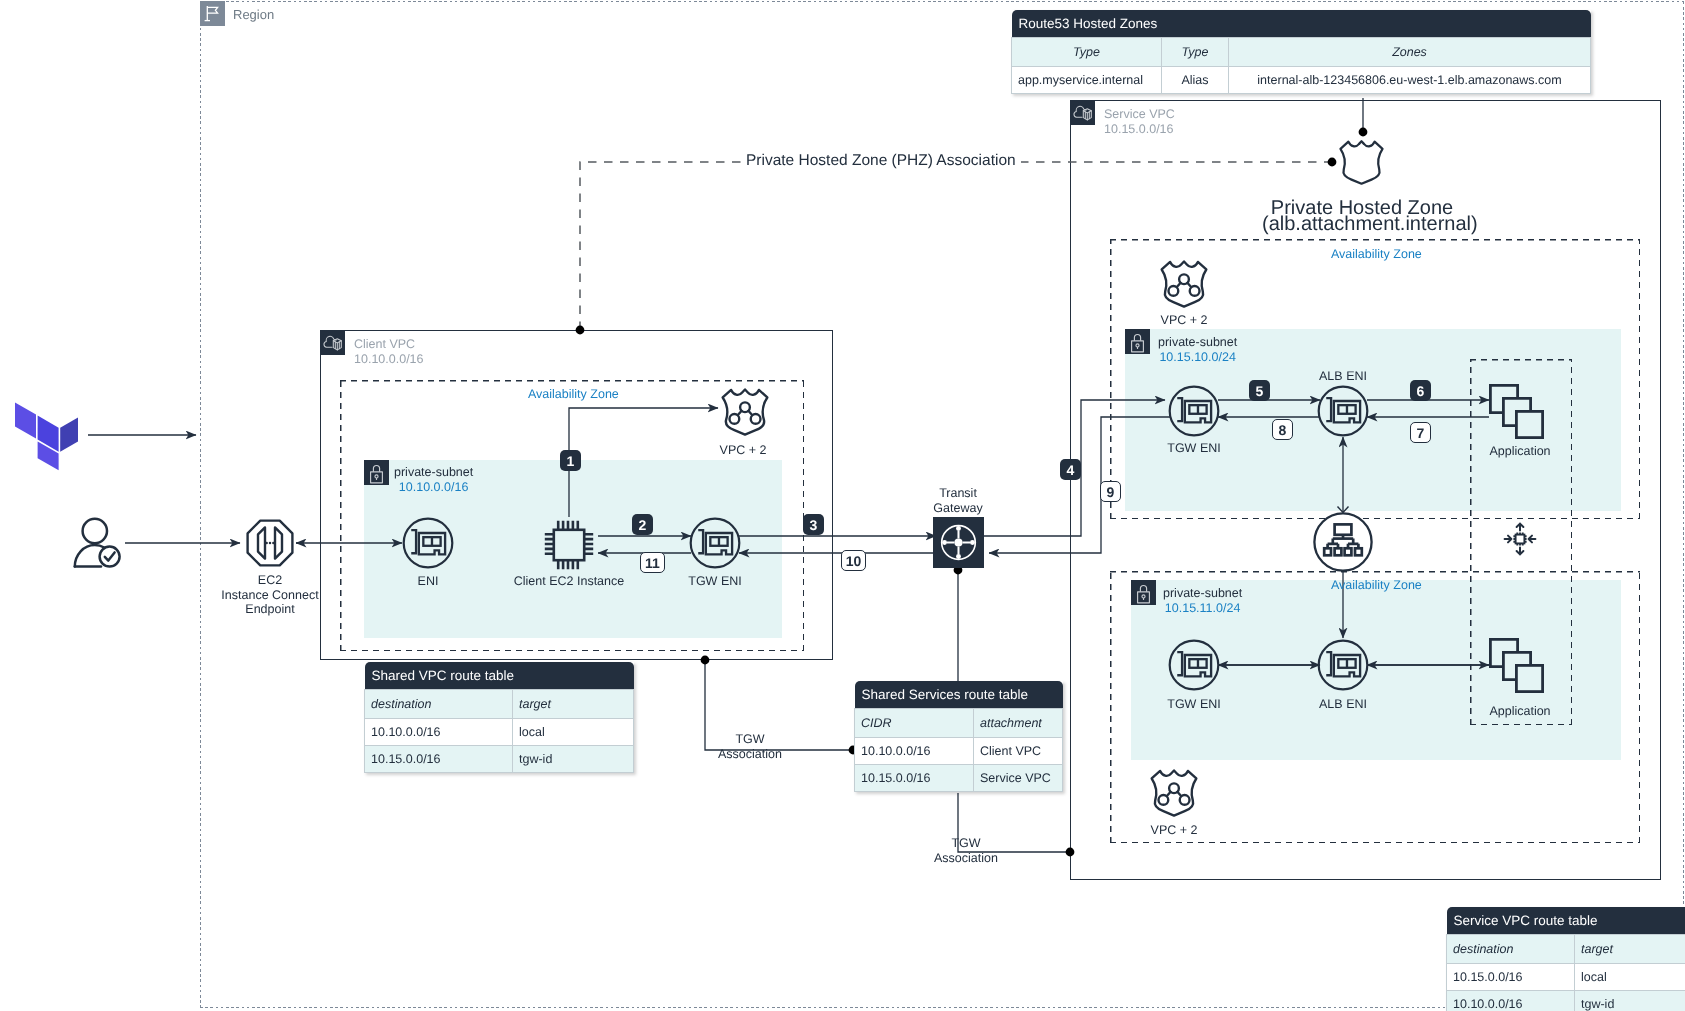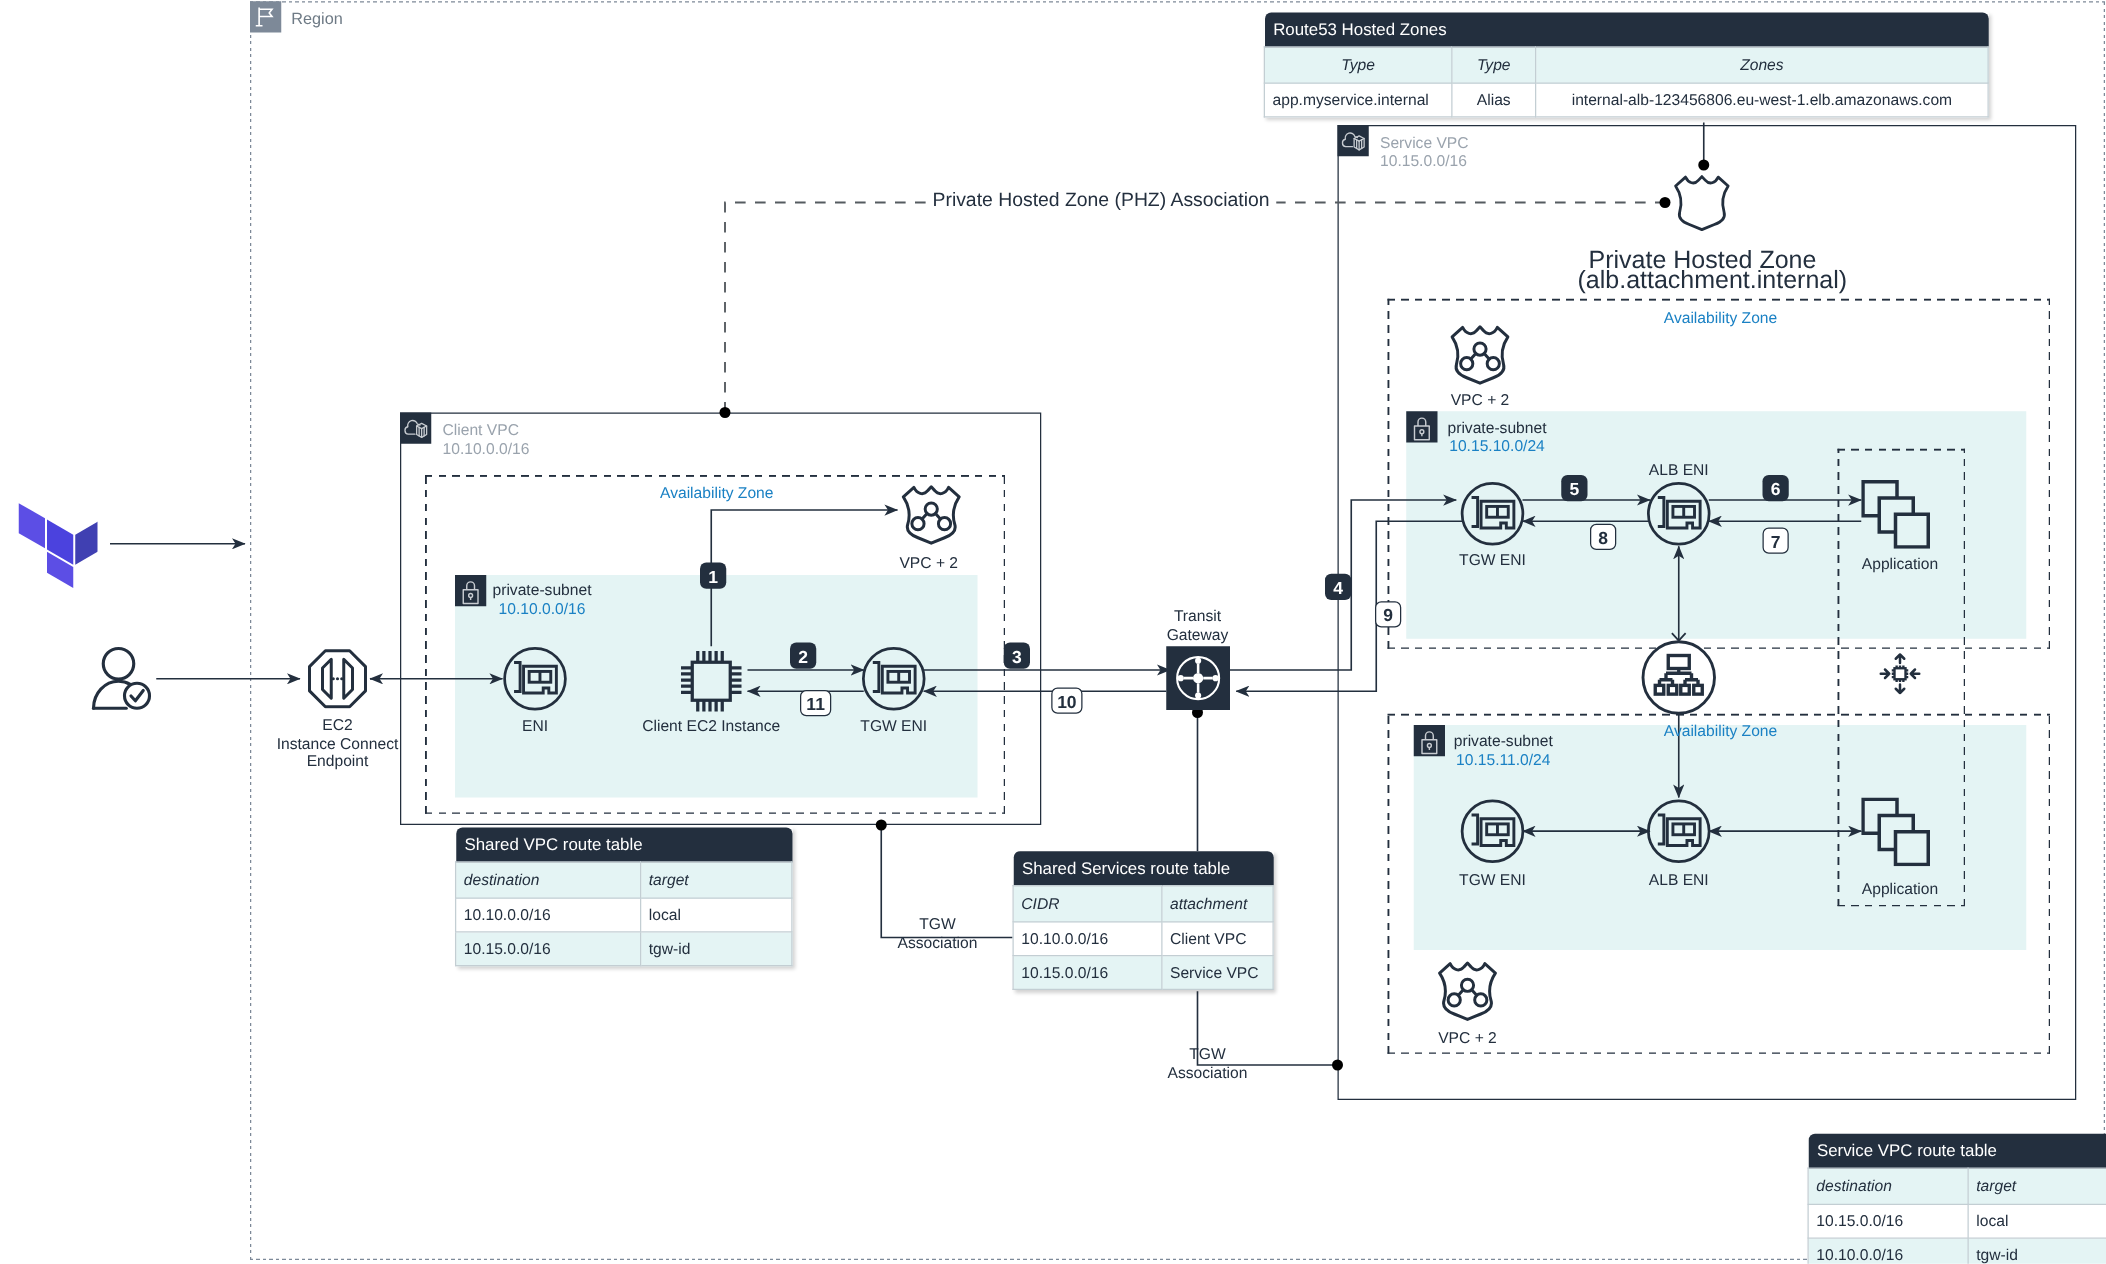--- a/index.html
+++ b/index.html
@@ -242,21 +242,21 @@
       <td>10.10.0.0/16</td>
       <td>local</td>
     </tr>
     <tr class="alt">
       <td>10.15.0.0/16</td>
       <td>tgw-id</td>
     </tr>
   </tbody>
     </table>
 
-  <table class="tbl" style="left:810px;top:681px;width:209px;">
+  <table class="tbl" style="left:854px;top:681px;width:209px;">
     <tbody>
         <tr>
           <td class="ttl" colspan="2">Shared Services route table</td>
         </tr>
     <tr>
       <th style="width:106px;">CIDR</th>
       <th>attachment</th>
     </tr>
     <tr>
       <td>10.10.0.0/16</td>

